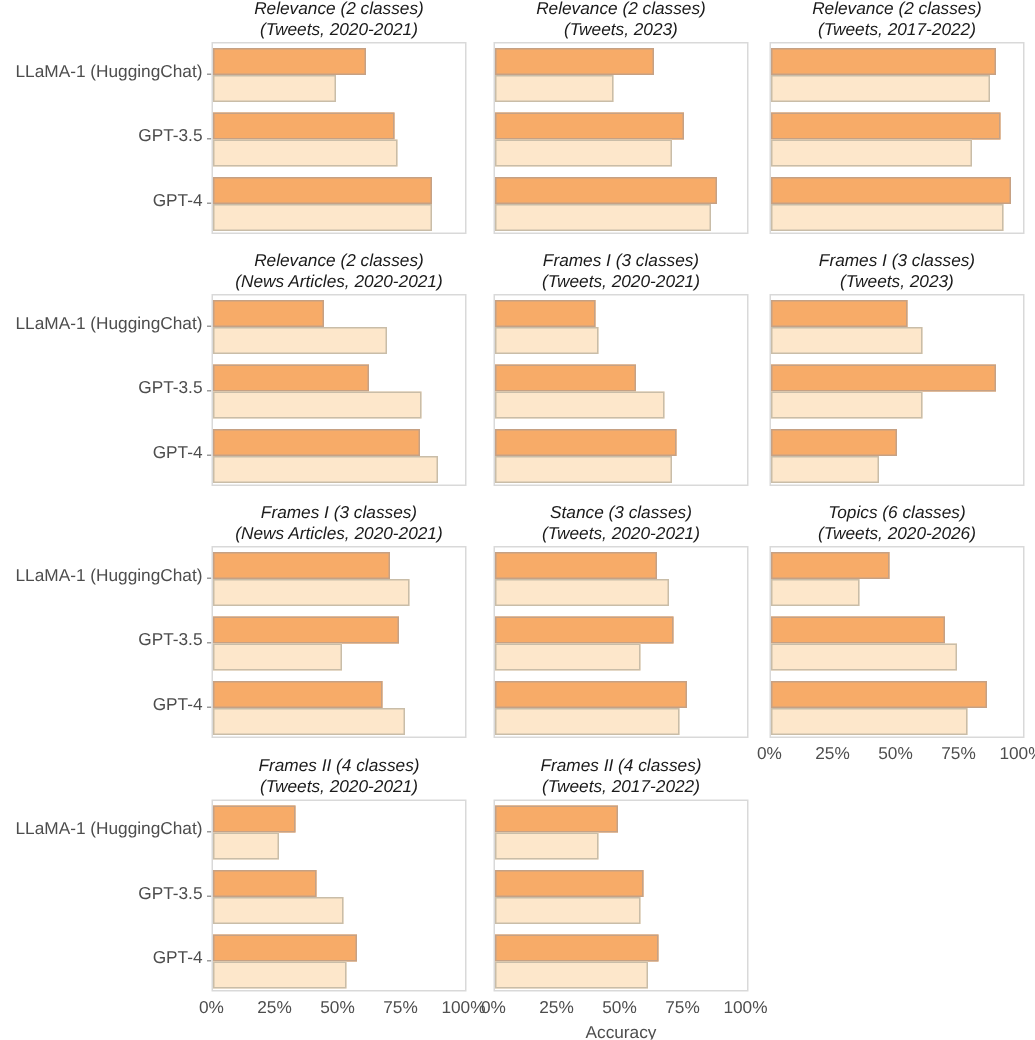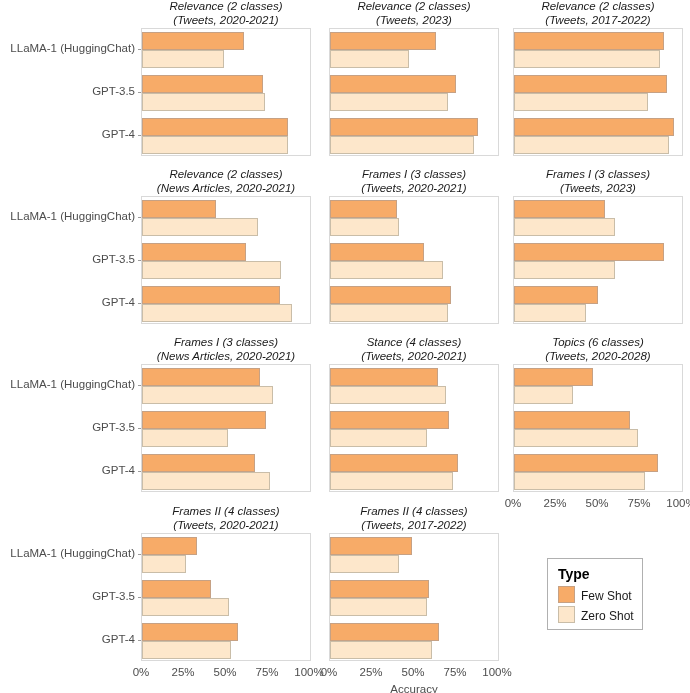--- a/index.html
+++ b/index.html
@@ -150,34 +150,34 @@
       <div class="plotbox" style="top: 28px; width: 170px; height: 128px;">
         <div class="bar few" style="left: 0px; top: 3.33333px; height: 18px; width: 117.6px;"></div>
         <div class="bar zero" style="left: 0px; top: 21.3333px; height: 18px; width: 131.04px;"></div>
         <div class="bar few" style="left: 0px; top: 46px; height: 18px; width: 124.32px;"></div>
         <div class="bar zero" style="left: 0px; top: 64px; height: 18px; width: 85.68px;"></div>
         <div class="bar few" style="left: 0px; top: 88.6667px; height: 18px; width: 112.56px;"></div>
         <div class="bar zero" style="left: 0px; top: 106.667px; height: 18px; width: 127.68px;"></div>
       </div>
     </div>
     <div class="panel" style="left: 329px; top: 336px; width: 170px; height: 156px;">
-      <div class="ptitle">Stance (4 classes)
+      <div class="ptitle">Stance (3 classes)
 (Tweets, 2020-2021)</div>
       <div class="plotbox" style="top: 28px; width: 170px; height: 128px;">
         <div class="bar few" style="left: 0px; top: 3.33333px; height: 18px; width: 107.52px;"></div>
         <div class="bar zero" style="left: 0px; top: 21.3333px; height: 18px; width: 115.92px;"></div>
         <div class="bar few" style="left: 0px; top: 46px; height: 18px; width: 119.28px;"></div>
         <div class="bar zero" style="left: 0px; top: 64px; height: 18px; width: 97.44px;"></div>
         <div class="bar few" style="left: 0px; top: 88.6667px; height: 18px; width: 127.68px;"></div>
         <div class="bar zero" style="left: 0px; top: 106.667px; height: 18px; width: 122.64px;"></div>
       </div>
     </div>
     <div class="panel" style="left: 513px; top: 336px; width: 170px; height: 156px;">
       <div class="ptitle">Topics (6 classes)
-(Tweets, 2020-2028)</div>
+(Tweets, 2020-2026)</div>
       <div class="plotbox" style="top: 28px; width: 170px; height: 128px;">
         <div class="bar few" style="left: 0px; top: 3.33333px; height: 18px; width: 78.96px;"></div>
         <div class="bar zero" style="left: 0px; top: 21.3333px; height: 18px; width: 58.8px;"></div>
         <div class="bar few" style="left: 0px; top: 46px; height: 18px; width: 115.92px;"></div>
         <div class="bar zero" style="left: 0px; top: 64px; height: 18px; width: 124.32px;"></div>
         <div class="bar few" style="left: 0px; top: 88.6667px; height: 18px; width: 144.48px;"></div>
         <div class="bar zero" style="left: 0px; top: 106.667px; height: 18px; width: 131.04px;"></div>
       </div>
     </div>
     <div class="xtick-lab" style="left: 488px; width: 50px; top: 497px;">0%</div>
@@ -219,20 +219,13 @@
         <div class="bar few" style="left: 0px; top: 88.6667px; height: 18px; width: 109.2px;"></div>
         <div class="bar zero" style="left: 0px; top: 106.667px; height: 18px; width: 102.48px;"></div>
       </div>
     </div>
     <div class="xtick-lab" style="left: 304px; width: 50px; top: 666px;">0%</div>
     <div class="xtick-lab" style="left: 346px; width: 50px; top: 666px;">25%</div>
     <div class="xtick-lab" style="left: 388px; width: 50px; top: 666px;">50%</div>
     <div class="xtick-lab" style="left: 430px; width: 50px; top: 666px;">75%</div>
     <div class="xtick-lab" style="left: 472px; width: 50px; top: 666px;">100%</div>
     <div class="xtick-lab" style="left: 304px; width: 220px; top: 683px;">Accuracy</div>
-    <div id="legend" style="left: 547px; top: 558px; width: 96px; height: 72px;">
-      <div class="ltitle">Type</div>
-      <div class="lkey few" style="left: 10px; top: 27px;"></div>
-      <div class="ltext" style="left: 33px; top: 30px;">Few Shot</div>
-      <div class="lkey zero" style="left: 10px; top: 47px;"></div>
-      <div class="ltext" style="left: 33px; top: 50px;">Zero Shot</div>
-    </div>
   </div>
 
 </body></html>

